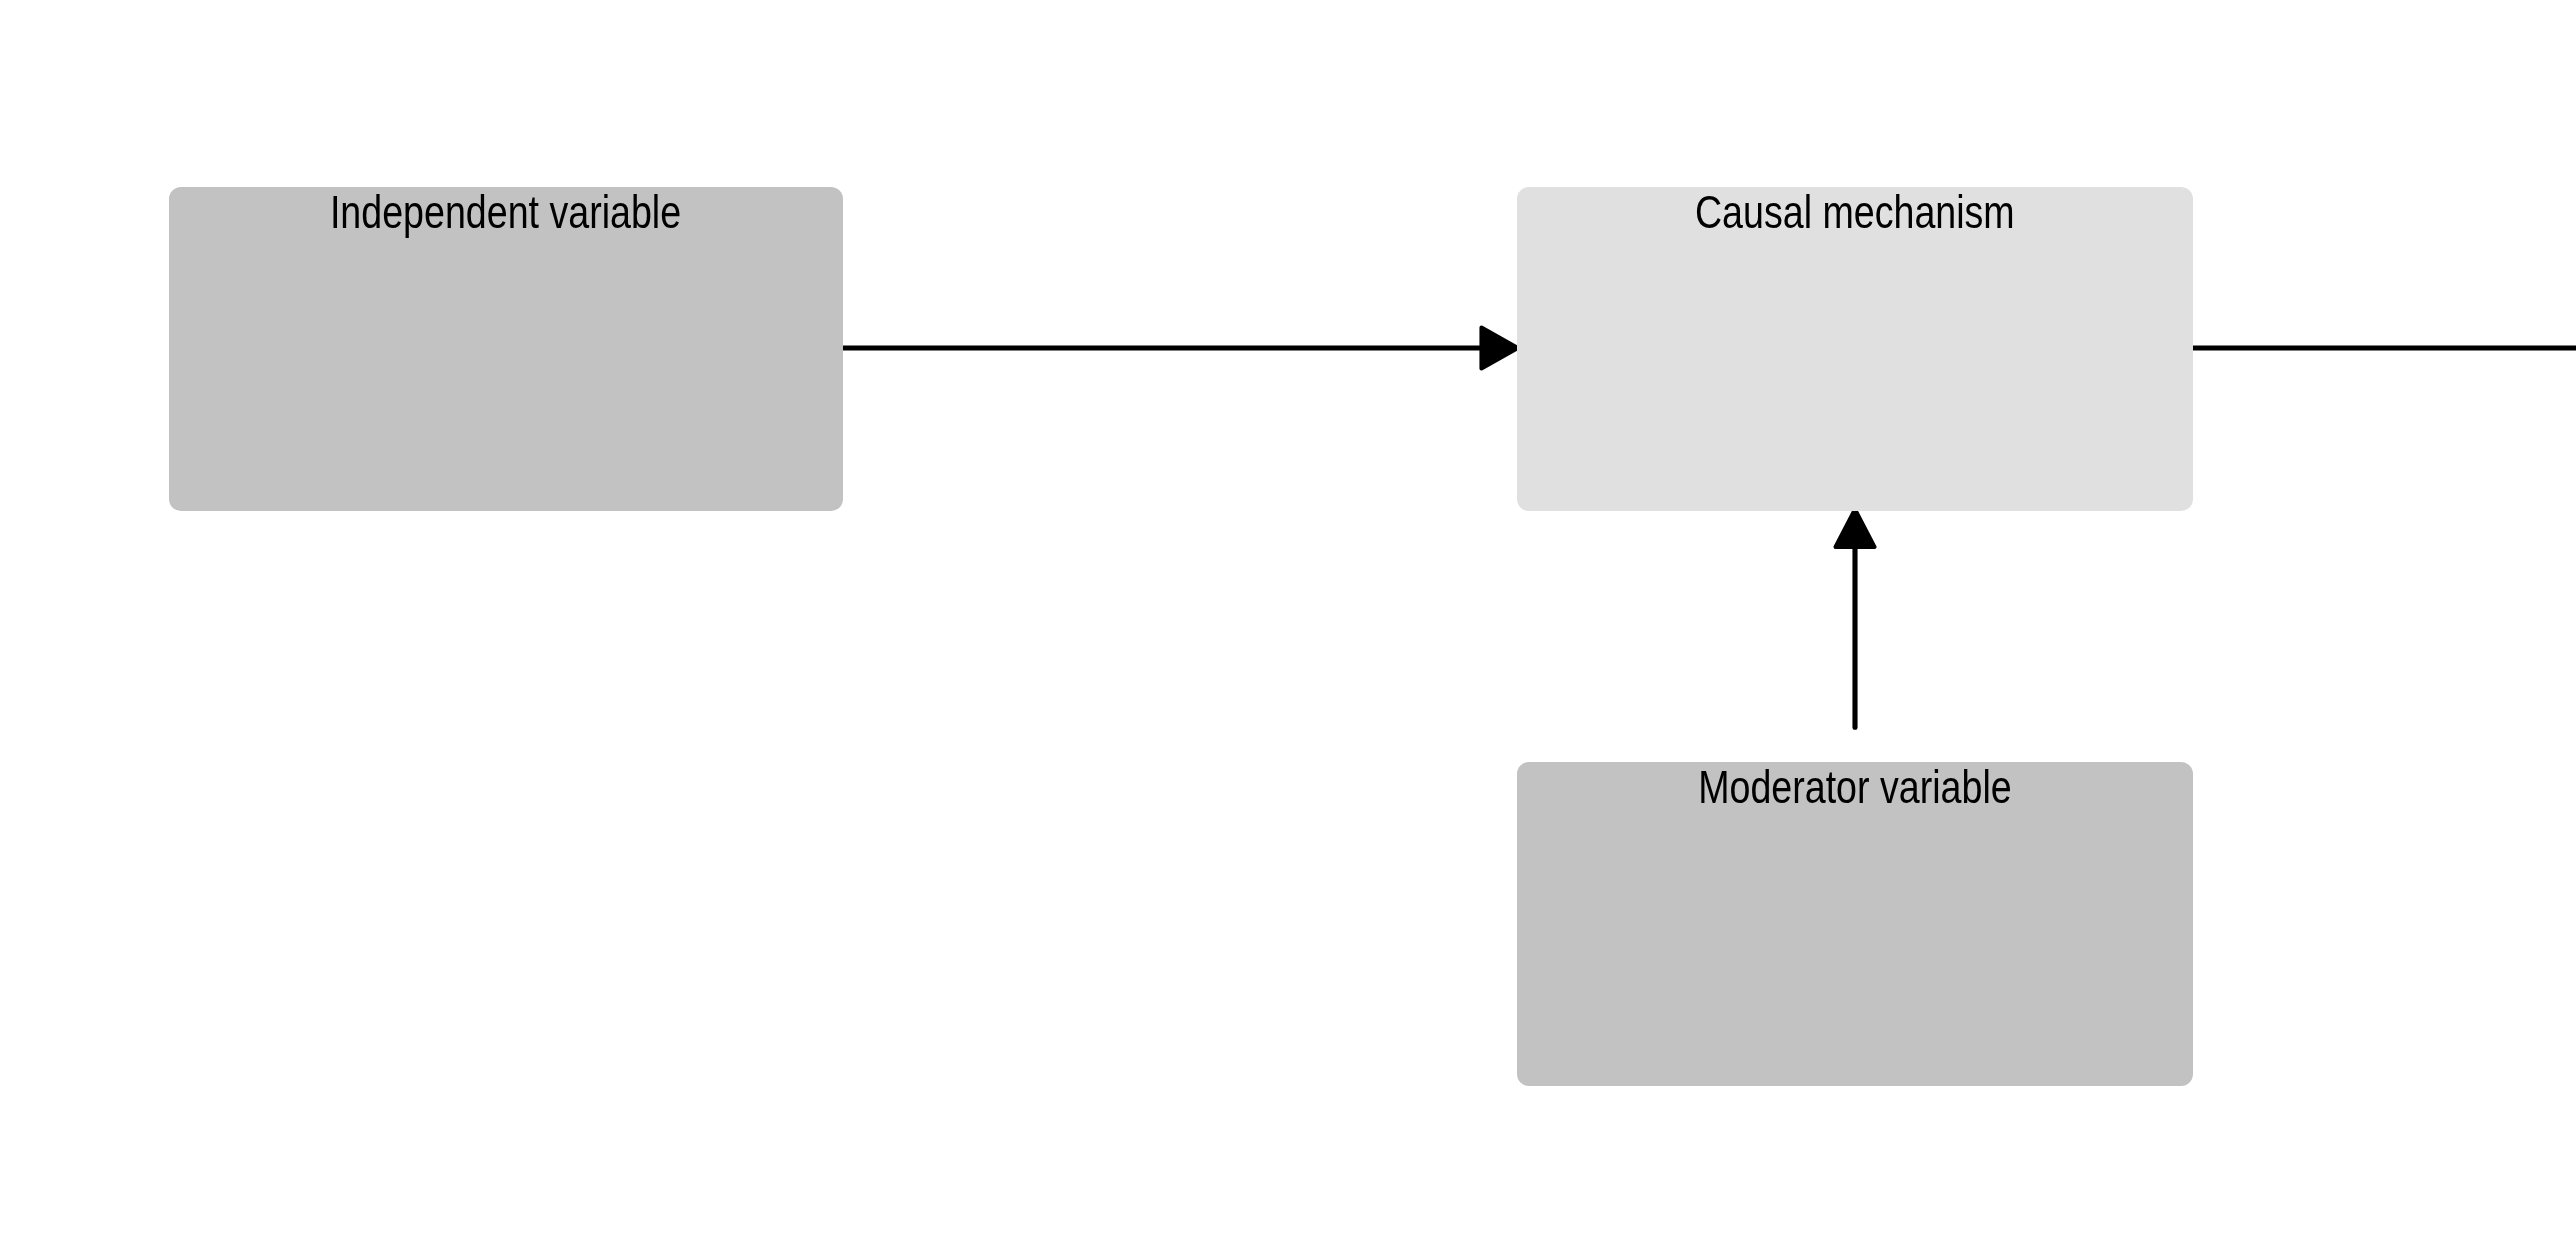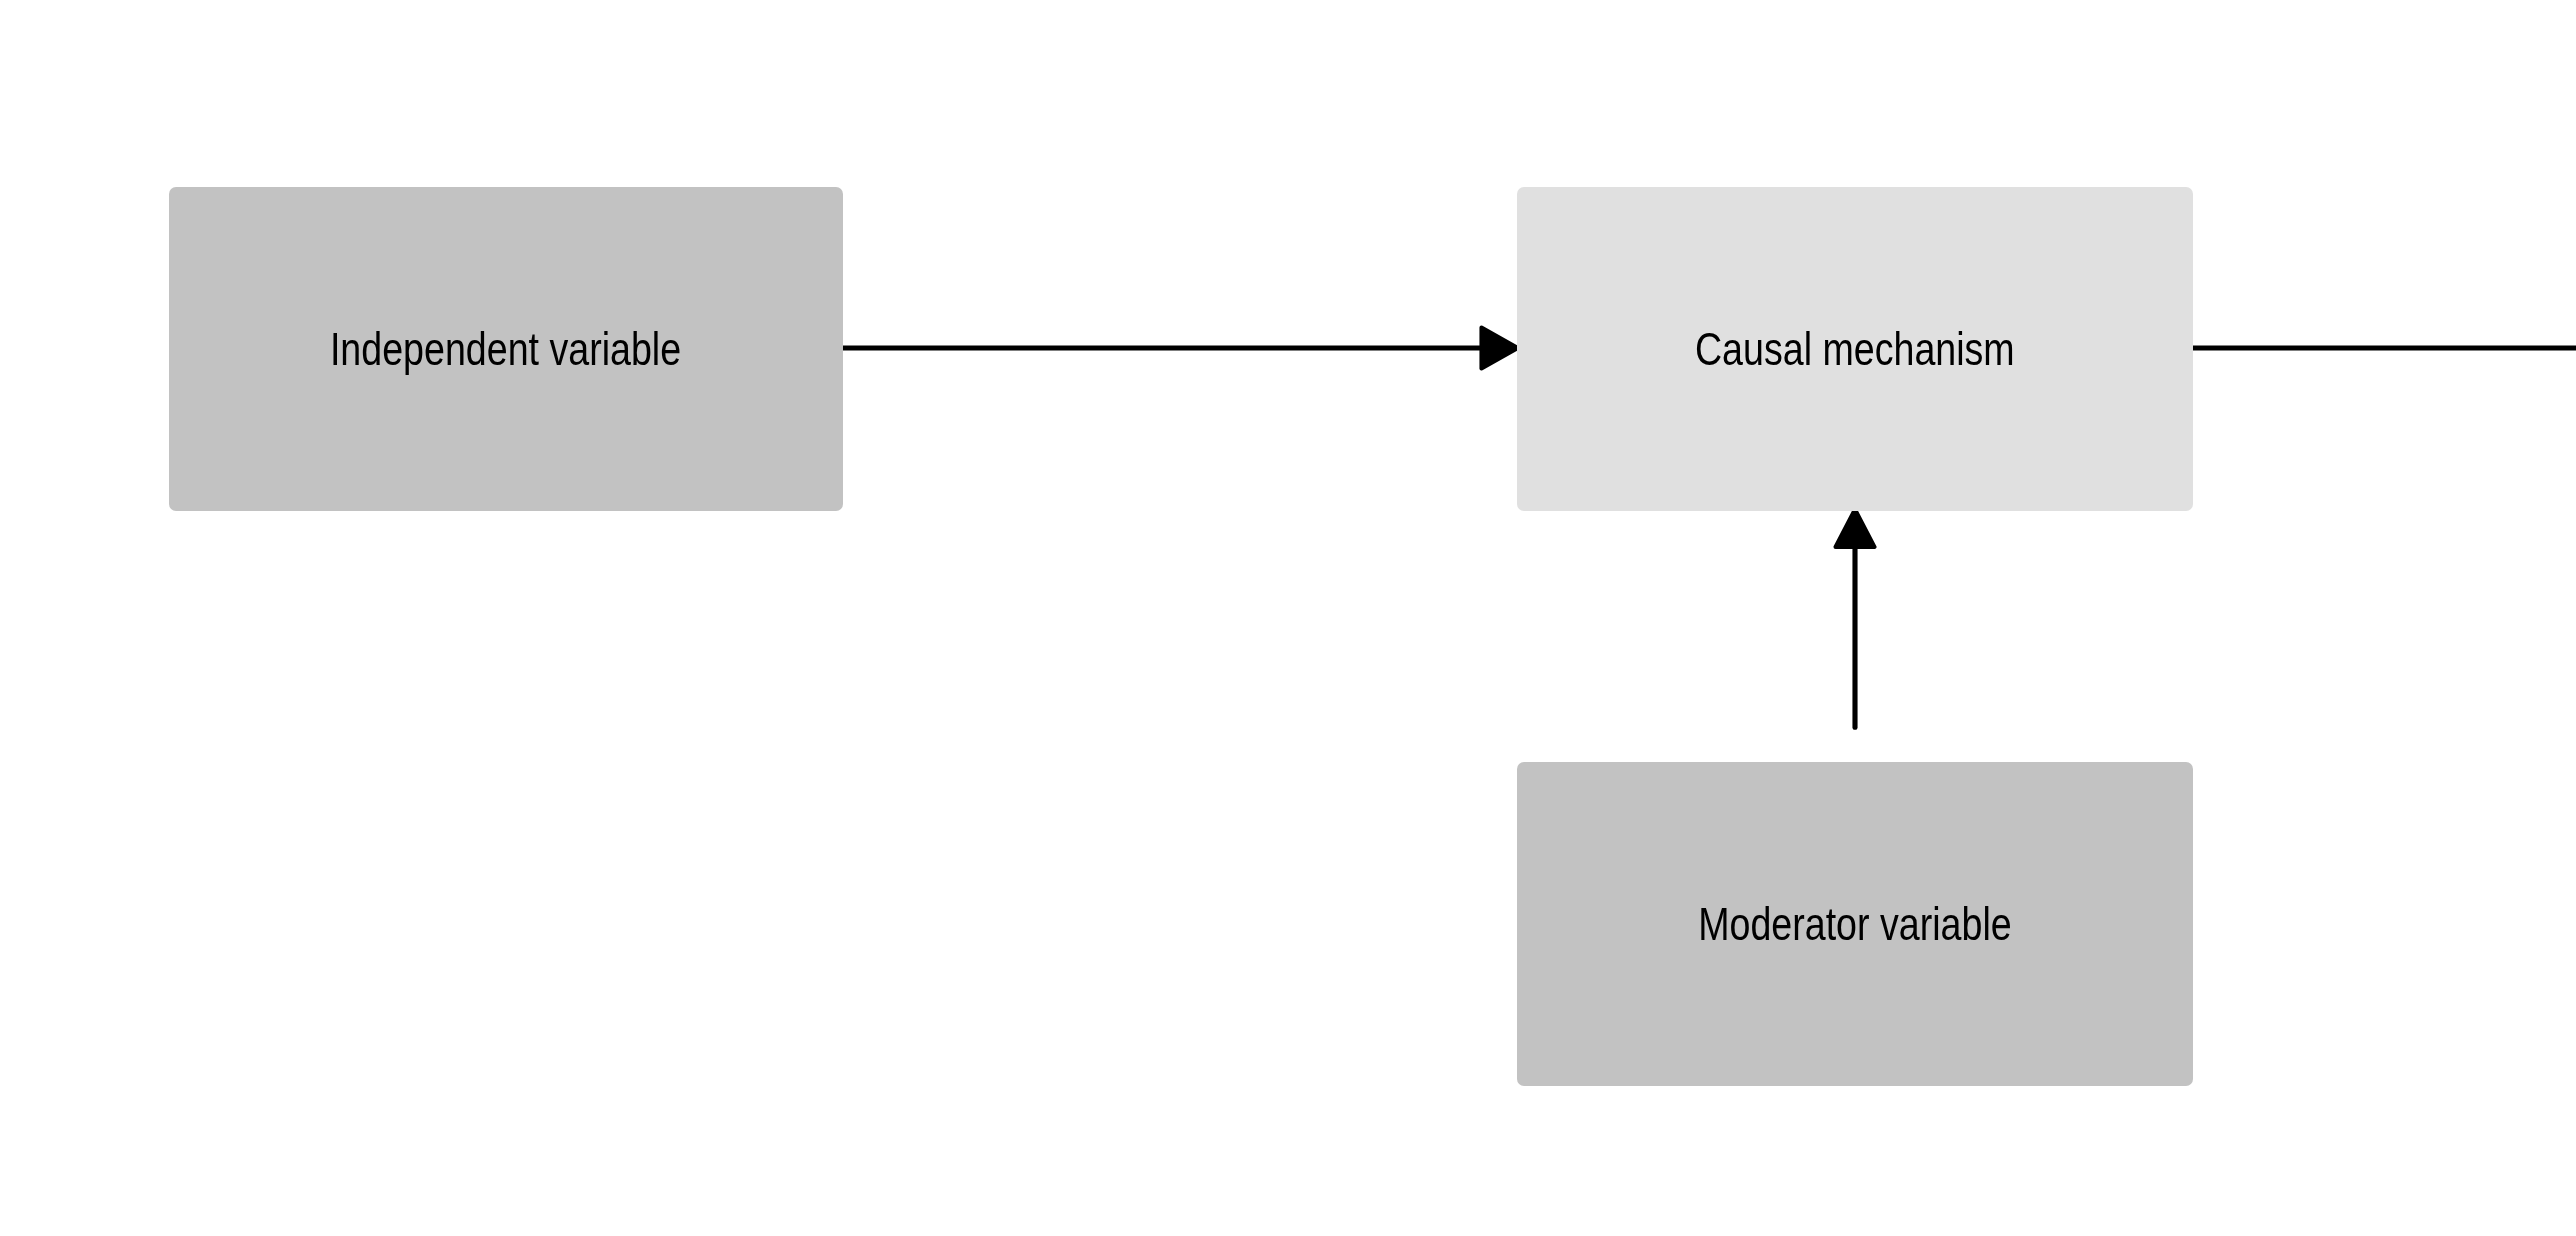--- a/index.html
+++ b/index.html
@@ -11,23 +11,23 @@
     position: relative;
     width: 3709px;
     height: 1236px;
     background: #ffffff;
     overflow: hidden;
     font-family: "Liberation Sans", "DejaVu Sans", sans-serif;
   }
   .node {
     position: absolute;
     box-sizing: border-box;
-    border-radius: 7px;
+    border-radius: 12px;
     display: flex;
-    align-items: center;
+    align-items: flex-start;
     justify-content: center;
     text-align: center;
   }
   .node-label {
     font-family: "Liberation Sans", "DejaVu Sans", sans-serif;
     font-size: 47px;
     font-weight: 400;
     color: #000000;
     line-height: 1.05;
     letter-spacing: 0px;

